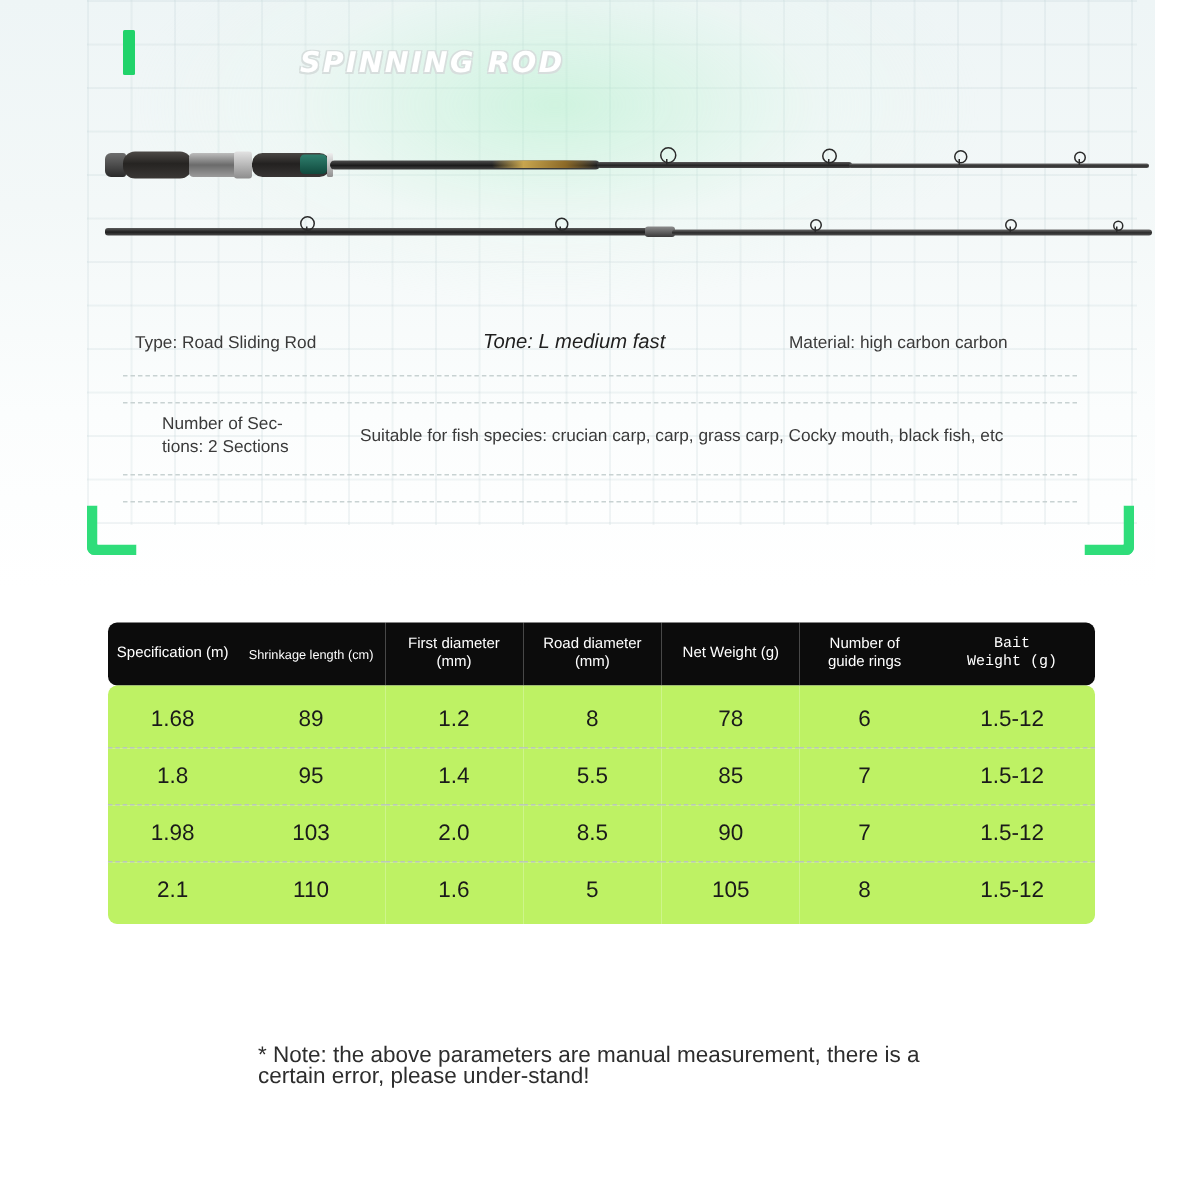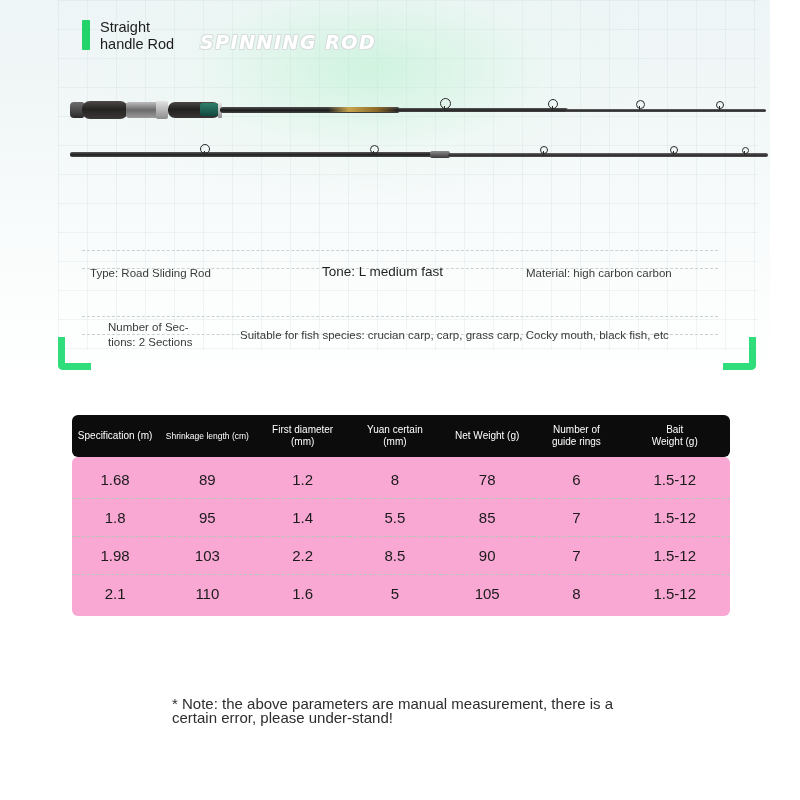--- a/index.html
+++ b/index.html
@@ -178,21 +178,20 @@
     position: absolute;
     left: 82px;
     width: 636px;
     border-top: 1px dashed #c8d2d2;
   }
   .hero-text {
     position: absolute;
     font-size: 11.5px;
     color: #3a3a3a;
     line-height: 15px;
-    margin-top: 44px;
   }
   .hero-text.big { font-size: 13.5px; color: #1f1f1f; }
 
   
   .corner {
     position: absolute;
     width: 26px;
     height: 26px;
   }
   .corner.bl {
@@ -226,23 +225,23 @@
     font-weight: 400;
     font-size: 10px;
     padding: 9px 4px;
     text-align: center;
     vertical-align: middle;
     line-height: 12px;
     border: none;
   }
   table.spec thead th.wide { font-size: 8.5px; }
   table.spec thead tr th:first-child { border-top-left-radius: 6px; border-bottom-left-radius: 6px; }
-  table.spec thead tr th:last-child { border-top-right-radius: 6px; border-bottom-right-radius: 6px; }
+  table.spec thead tr th:last-child { border-top-right-radius: 6px; border-bottom-right-radius: 6px; font-family: Liberation Mono, monospace; }
   table.spec tbody td {
-    background: #f9a8d4;
+    background: #bef264;
     color: #1a1a1a;
     font-size: 15px;
     text-align: center;
     padding: 10px 2px;
     border-bottom: 1px dashed #b9c6b9;
   }
   table.spec tbody tr:last-child td { border-bottom: none; }
   table.spec tbody tr:first-child td { padding-top: 14px; }
   table.spec tbody tr:last-child td { padding-bottom: 14px; }
   table.spec tbody tr:first-child td:first-child { border-top-left-radius: 6px; }
@@ -264,22 +263,20 @@
 <body>
 
 <div class="page">
 
   <div class="hero">
     <div class="hero-grid"></div>
     <div class="hero-glow"></div>
 
     <div class="title-block">
       <div class="title-bar"></div>
-      <div class="title-lines">Straight
-handle Rod</div>
     </div>
     <div class="title-ghost">SPINNING ROD</div>
 
     <div class="rod-wrap">
 
       <div class="rod-top">
         <div class="butt-cap"></div>
         <div class="grip-rear"></div>
         <div class="reel-seat"></div>
         <div class="reel-seat-band"></div>
@@ -325,39 +322,39 @@
         <div class="guide-leg" style="left:674px; top:9px; height:4px;"></div>
       </div>
     </div>
 
     <div class="hero-line" style="top:250px;"></div>
     <div class="hero-line" style="top:268px;"></div>
     <div class="hero-line" style="top:316px;"></div>
     <div class="hero-line" style="top:334px;"></div>
 
     <div class="hero-text" style="left:90px; top:222px;">Type: Road Sliding Rod</div>
-    <div class="hero-text big" style="left:322px; top:220px;">Tone: L medium fast</div>
+    <div class="hero-text big" style="left:322px; top:220px;font-style:italic;">Tone: L medium fast</div>
     <div class="hero-text" style="left:526px; top:222px;text-align:right;">Material: high carbon carbon</div>
     <div class="hero-text" style="left:108px; top:276px; white-space:pre-line;">Number of Sec-
 tions: 2 Sections</div>
     <div class="hero-text" style="left:240px; top:284px;">Suitable for fish species: crucian carp, carp, grass carp, Cocky mouth, black fish, etc</div>
 
     <div class="corner bl"></div>
     <div class="corner br"></div>
   </div>
 
   <div class="table-wrap">
     <table class="spec">
       <thead>
         <tr>
           <th style="width:13%; white-space:pre-line;">Specification (m)</th>
           <th class="wide" style="width:15%; white-space:pre-line;">Shrinkage length (cm)</th>
           <th style="width:14%; white-space:pre-line;">First diameter
 (mm)</th>
-          <th style="width:14%; white-space:pre-line;">Yuan certain
+          <th style="width:14%; white-space:pre-line;">Road diameter
 (mm)</th>
           <th style="width:14%; white-space:pre-line;">Net Weight (g)</th>
           <th style="width:13%; white-space:pre-line;">Number of
 guide rings</th>
           <th style="width:17%; white-space:pre-line;">Bait
 Weight (g)</th>
         </tr>
       </thead>
       <tbody>
         <tr>
@@ -374,21 +371,21 @@
           <td>95</td>
           <td>1.4</td>
           <td>5.5</td>
           <td>85</td>
           <td>7</td>
           <td>1.5-12</td>
         </tr>
         <tr>
           <td>1.98</td>
           <td>103</td>
-          <td>2.2</td>
+          <td>2.0</td>
           <td>8.5</td>
           <td>90</td>
           <td>7</td>
           <td>1.5-12</td>
         </tr>
         <tr>
           <td>2.1</td>
           <td>110</td>
           <td>1.6</td>
           <td>5</td>

